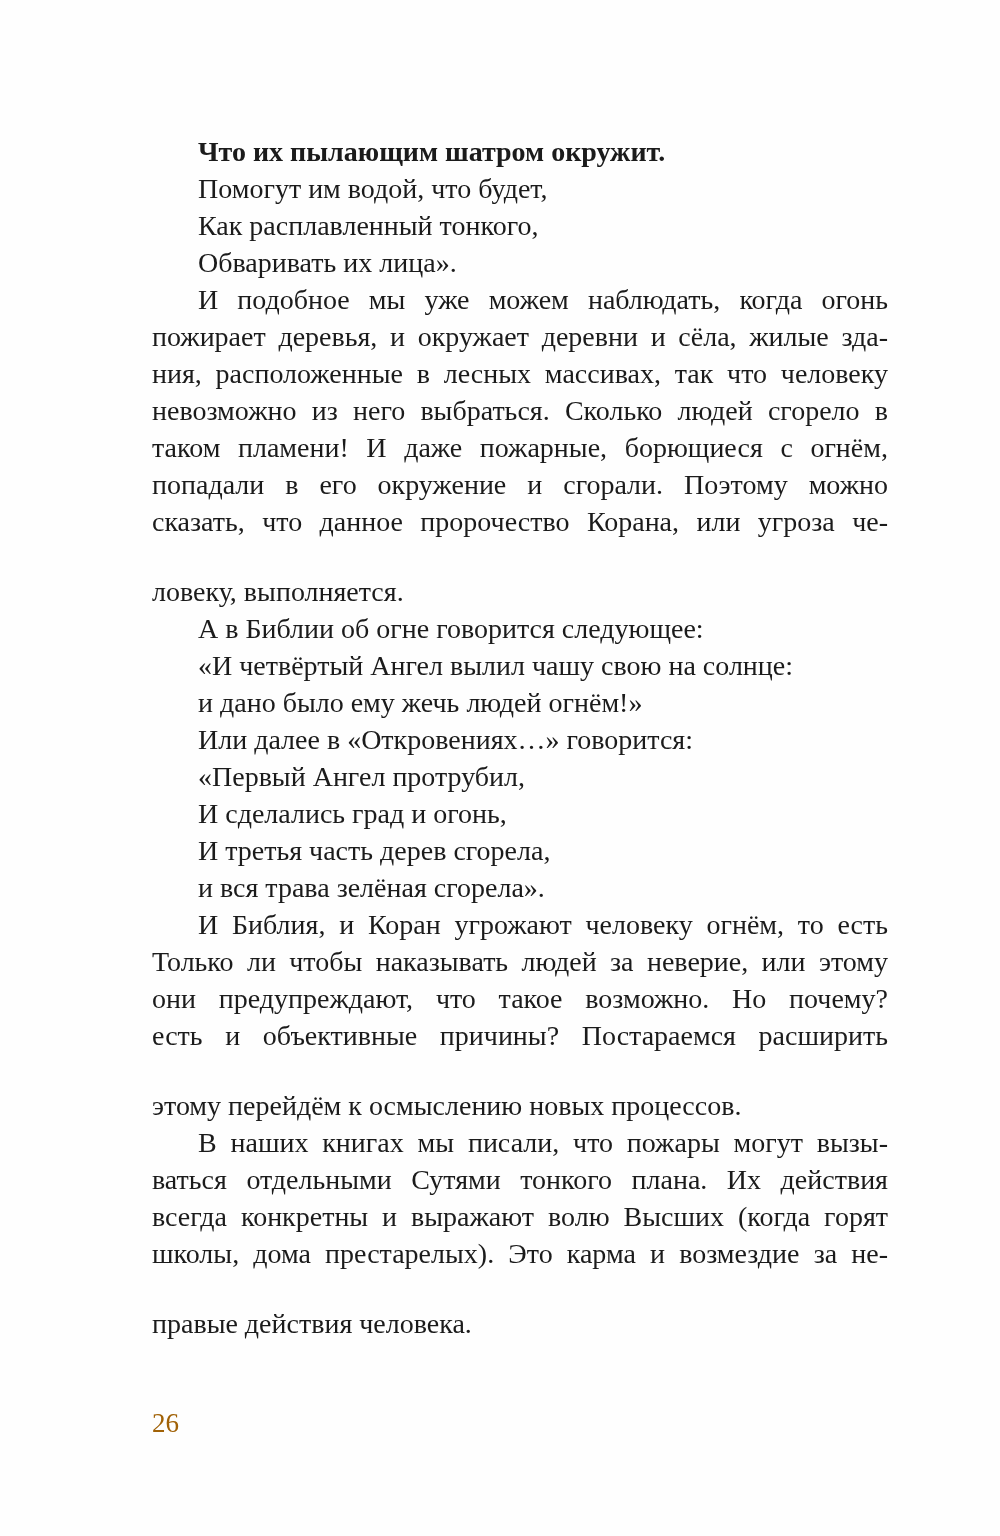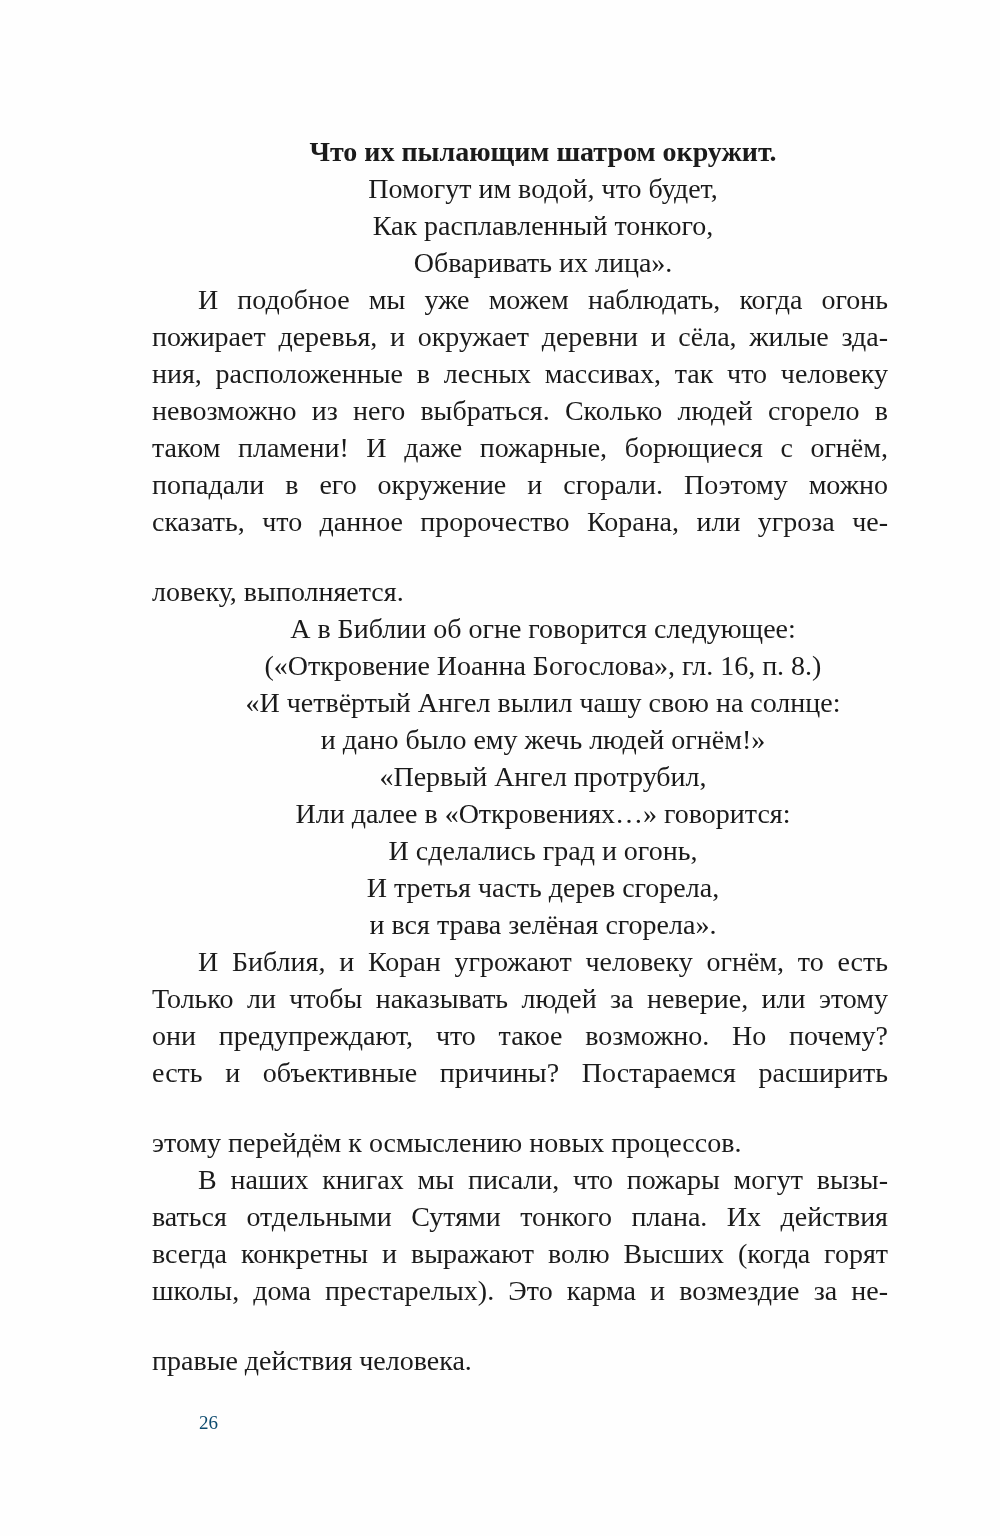--- a/index.html
+++ b/index.html
@@ -20,21 +20,20 @@
     position: absolute;
     left: 152px;
     top: 133px;
     width: 736px;
     font-size: 28px;
     line-height: 37px;
   }
   .verse-line {
     padding-left: 46px;
     white-space: nowrap;
-    text-align: center;
   }
   .verse-line.bold {
     font-weight: bold;
   }
   .para-line {
     text-align: justify;
     text-align-last: justify;
     -moz-text-align-last: justify;
   }
   .para-line.first {
@@ -42,49 +41,47 @@
   }
   .para-line.last {
     text-align-last: left;
     margin-top: 33px;
     -moz-text-align-last: left;
   }
   .page-number {
     position: absolute;
     left: 152px;
     top: 1406px;
-    font-size: 19px;
+    font-size: 27px;
     line-height: 34px;
-    color: #0c4a6e;
-    margin-left: 47px;
+    color: #a16207;
   }
 </style>
 </head>
 <body>
 
 <main class="page">
   <div class="text-block">
       <div class="verse-line bold">Что их пылающим шатром окружит.</div>
       <div class="verse-line">Помогут им водой, что будет,</div>
       <div class="verse-line">Как расплавленный тонкого,</div>
       <div class="verse-line">Обваривать их лица».</div>
       <div class="para-line first">И подобное мы уже можем наблюдать, когда огонь</div>
       <div class="para-line">пожирает деревья, и окружает деревни и сёла, жилые зда-</div>
       <div class="para-line">ния, расположенные в лесных массивах, так что человеку</div>
       <div class="para-line">невозможно из него выбраться. Сколько людей сгорело в</div>
       <div class="para-line">таком пламени! И даже пожарные, борющиеся с огнём,</div>
       <div class="para-line">попадали в его окружение и сгорали. Поэтому можно</div>
       <div class="para-line">сказать, что данное пророчество Корана, или угроза че-</div>
       <div class="para-line last">ловеку, выполняется.</div>
       <div class="verse-line">А в Библии об огне говорится следующее:</div>
-      <div class="verse-line">(«Откровение Иоанна Богослова», гл. 16, п. 8.)</div>
       <div class="verse-line">«И четвёртый Ангел вылил чашу свою на солнце:</div>
       <div class="verse-line">и дано было ему жечь людей огнём!»</div>
+      <div class="verse-line">Или далее в «Откровениях…» говорится:</div>
       <div class="verse-line">«Первый Ангел протрубил,</div>
-      <div class="verse-line">Или далее в «Откровениях…» говорится:</div>
       <div class="verse-line">И сделались град и огонь,</div>
       <div class="verse-line">И третья часть дерев сгорела,</div>
       <div class="verse-line">и вся трава зелёная сгорела».</div>
       <div class="para-line first">И Библия, и Коран угрожают человеку огнём, то есть</div>
       <div class="para-line">Только ли чтобы наказывать людей за неверие, или этому</div>
       <div class="para-line">они предупреждают, что такое возможно. Но почему?</div>
       <div class="para-line">есть и объективные причины? Постараемся расширить</div>
       <div class="para-line last">этому перейдём к осмыслению новых процессов.</div>
       <div class="para-line first">В наших книгах мы писали, что пожары могут вызы-</div>
       <div class="para-line">ваться отдельными Сутями тонкого плана. Их действия</div>

